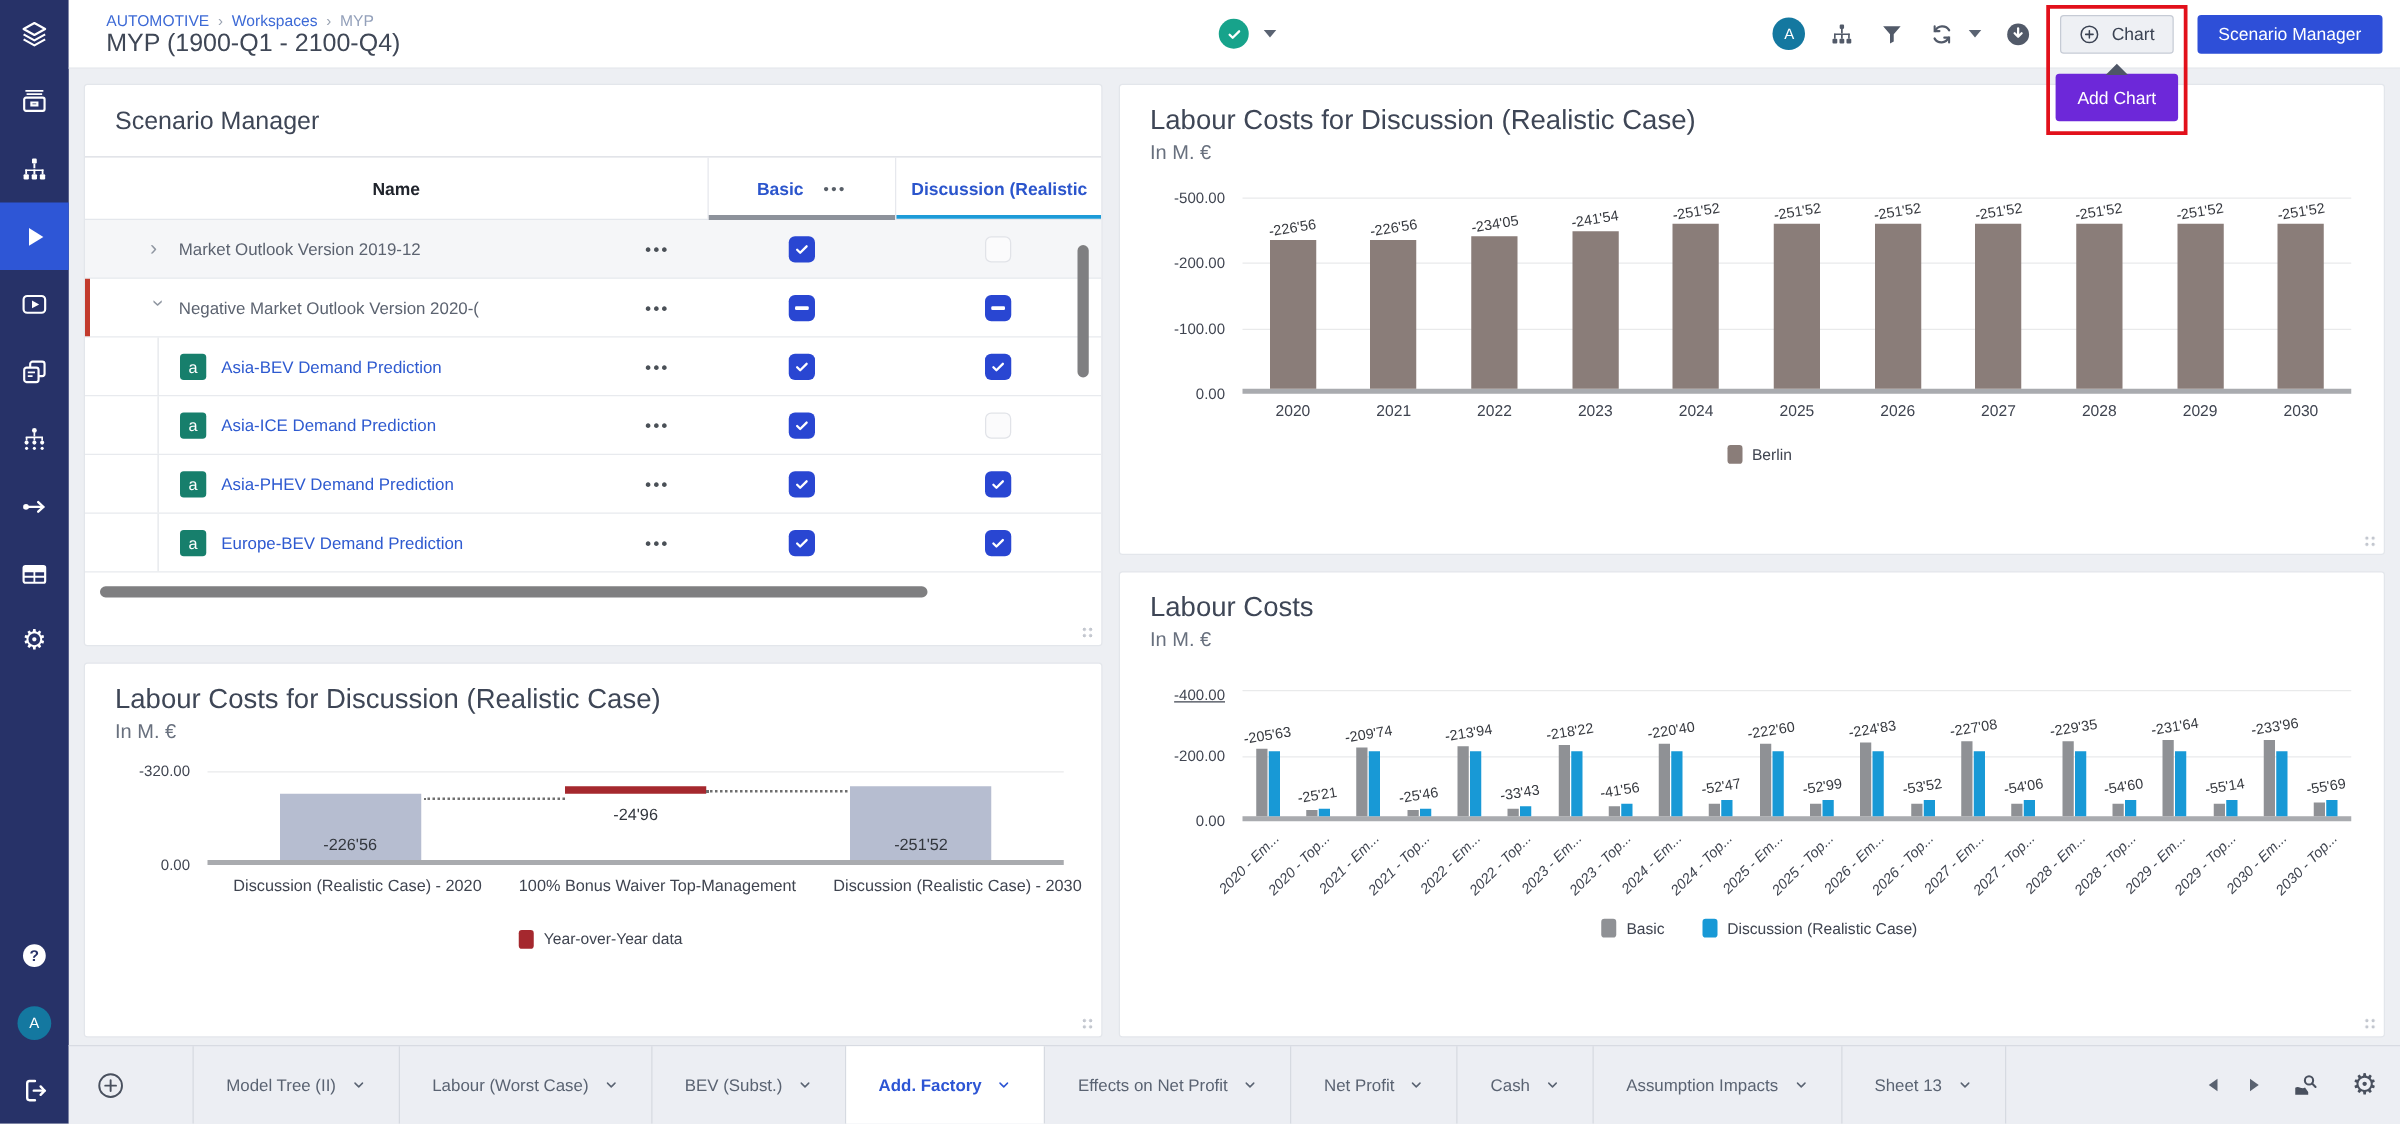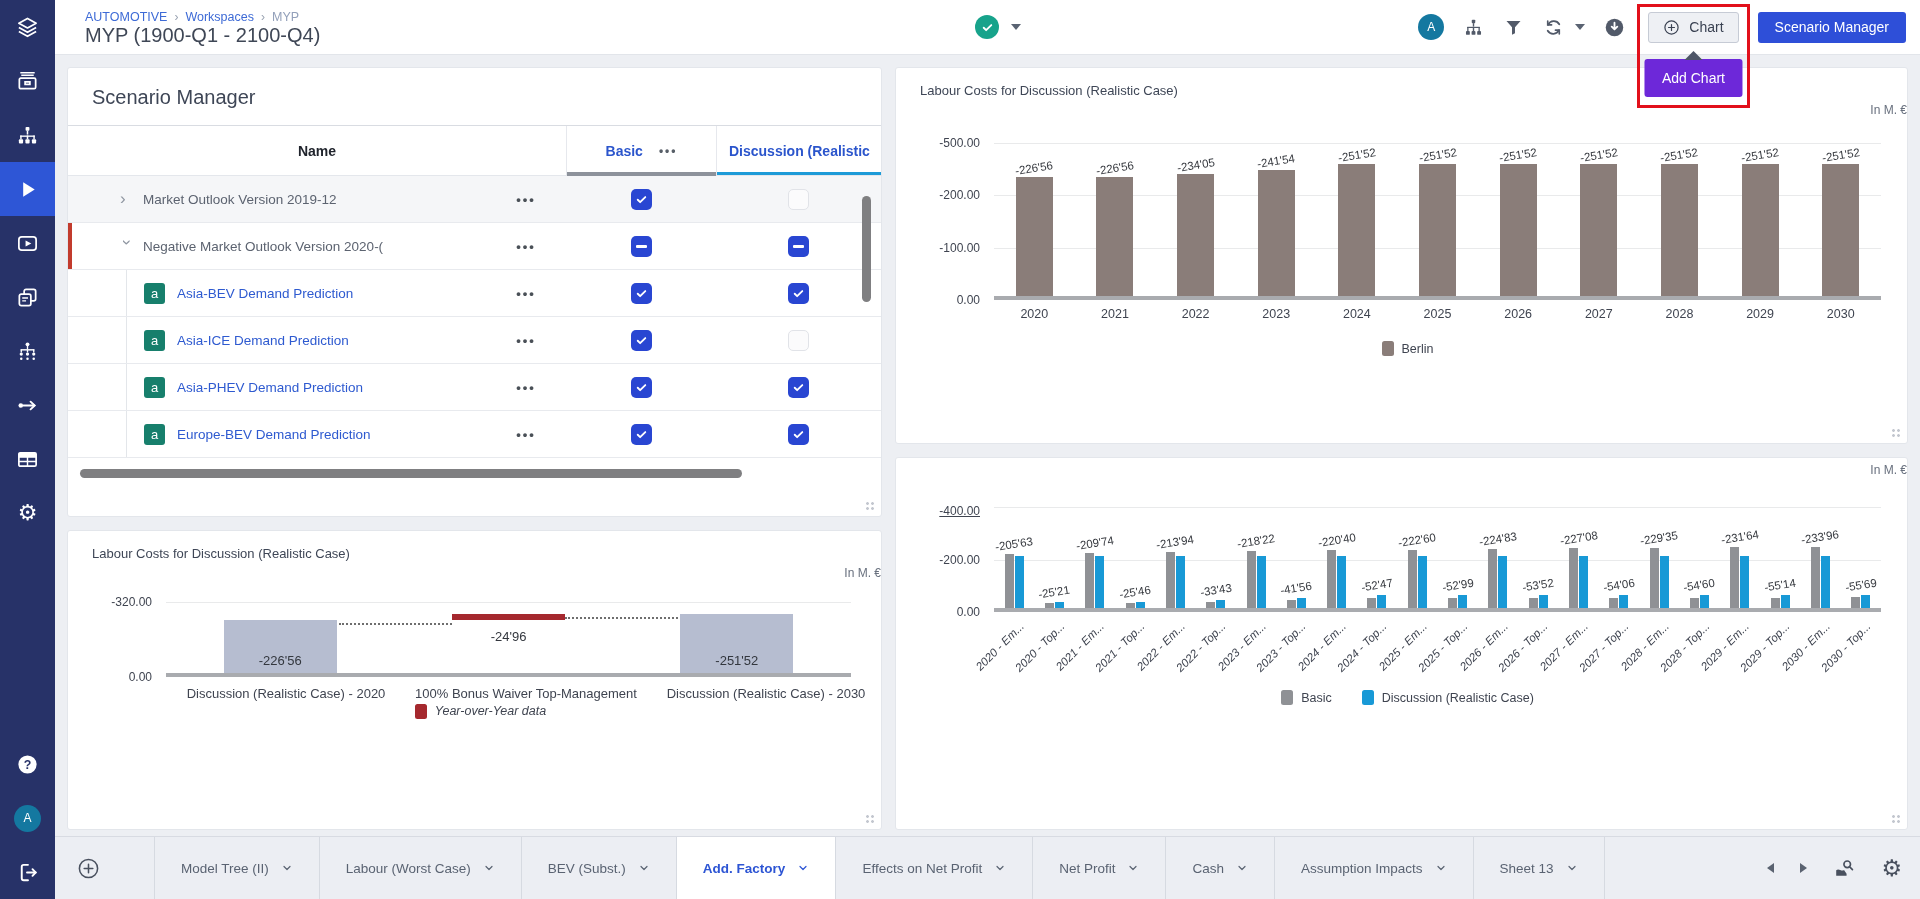--- a/index.html
+++ b/index.html
@@ -51,22 +51,22 @@
   
   .content { flex:1; display:flex; gap:13px; padding:12px 12px 6px 12px; min-height:0; }
   .col-left { width:815px; flex-shrink:0; display:flex; flex-direction:column; gap:13px; }
   .col-right { flex:1; min-width:0; display:flex; flex-direction:column; gap:13px; }
   .panel { background:#fff; border:1px solid #e3e6eb; border-radius:3px; position:relative; overflow:hidden; }
   #panel-sm { height:450px; }
   #panel-waterfall { flex:1; }
   #panel-chart1 { height:377px; }
   #panel-chart3 { flex:1; }
   .panel-title { font-size:20px; color:#3e4656; padding:18px 0 0 24px; }
-  .chart-title { font-size:13px; color:#3e4656; padding:15px 12px 0 24px; white-space:nowrap; }
-  .chart-sub { font-size:12px; color:#68707e; padding:5px 0 0 24px;text-align:right; }
+  .chart-title { font-size:22px; color:#3e4656; padding:15px 12px 0 24px; white-space:nowrap; }
+  .chart-sub { font-size:16px; color:#68707e; padding:5px 0 0 24px; }
   .grip { position:absolute; right:6px; bottom:5px; width:10px; height:10px;
     background-image:radial-gradient(circle,#c3c7cf 1.3px,rgba(0,0,0,0) 1.5px); background-size:5px 5px; cursor:nwse-resize; }
 
   
   .sm-table { margin-top:16px; border-top:1px solid #d9dce2; }
   .sm-header { display:flex; height:50px; border-bottom:1px solid #e4e7ec; }
   .hc { display:flex; align-items:center; font-size:14px; font-weight:bold; }
   .hc-name { flex:1; justify-content:center; color:#20242c; }
   .hc-basic { width:150px; border-left:1px solid #e6e8ed; justify-content:center; gap:16px; color:#2b55cc; position:relative; cursor:pointer; }
   .hc-basic:after { content:""; position:absolute; left:0; right:0; bottom:-1px; height:4px; background:#8d929b; }
@@ -124,21 +124,21 @@
 
   #wf-plot { margin:22px 30px 0 98px; height:75px; }
   .wf-slot { flex:1; position:relative; height:100%; display:flex; flex-direction:column; align-items:center; justify-content:flex-end; }
   .wf-bar { width:113px; position:relative; }
   .wf-total-label { position:absolute; bottom:5px; left:0; right:0; text-align:center; font-size:13px; color:#33373e; }
   .wf-delta-label { position:absolute; left:0; right:0; text-align:center; font-size:13px; color:#33373e; }
   .wf-conn { position:absolute; border-top:2px dotted #6e6e6e; }
   #wf-x { display:flex; margin:8px 30px 0 98px; }
   .wf-x { flex:1; text-align:center; font-size:13px; color:#3f4450; line-height:1.45; }
   .wf-x div { width:240px; margin:0 auto; }
-  #wf-legend { margin-top:0;font-style:italic; }
+  #wf-legend { margin-top:25px; }
 
   
   .tabbar { height:63px; flex-shrink:0; background:#eceef3; border-top:1px solid #d8dbe2; display:flex; align-items:stretch; }
   .tab-add { width:100px; border-right:1px solid #d6dae1; display:flex; align-items:center; padding-left:22px; }
   .tab-add svg { width:23px; height:23px; cursor:pointer; }
   .tab { display:flex; align-items:center; gap:12px; padding:0 26px; border-right:1px solid #d6dae1; font-size:13.5px;
     color:#5a6372; cursor:pointer; white-space:nowrap; }
   .tab.active { background:#fff; color:#2d55d4; font-weight:bold; }
   .tab svg { width:12px; height:12px; }
   .tab-end { flex:1; display:flex; align-items:center; justify-content:flex-end; gap:26px; padding-right:18px; }
@@ -585,20 +585,21 @@
           <div class="legend" id="c1-legend">
               <div class="lg-item">
                 <span class="lg-sq" style="background: rgb(138, 125, 121);"></span>
                 <span>Berlin</span>
               </div>
             </div>
           <div class="grip"></div>
         </section>
 
         <section class="panel" id="panel-chart3">
+          <div class="chart-title">Labour Costs</div>
           <div class="chart-sub">In M. €</div>
           <div class="plot" id="c3-plot">
               <div class="gridline" style="top: 0px;"></div>
               <div class="tick" style="top: 4px; text-decoration: underline;">-400.00</div>
               <div class="gridline" style="top: 52.5px;"></div>
               <div class="tick" style="top: 52.5px;">-200.00</div>
               <div class="tick" style="top: 105px;">0.00</div>
               <div class="bars">
                 <div class="slot3">
                   <div class="glabel" style="bottom: 57.9779px;">-205'63</div>

